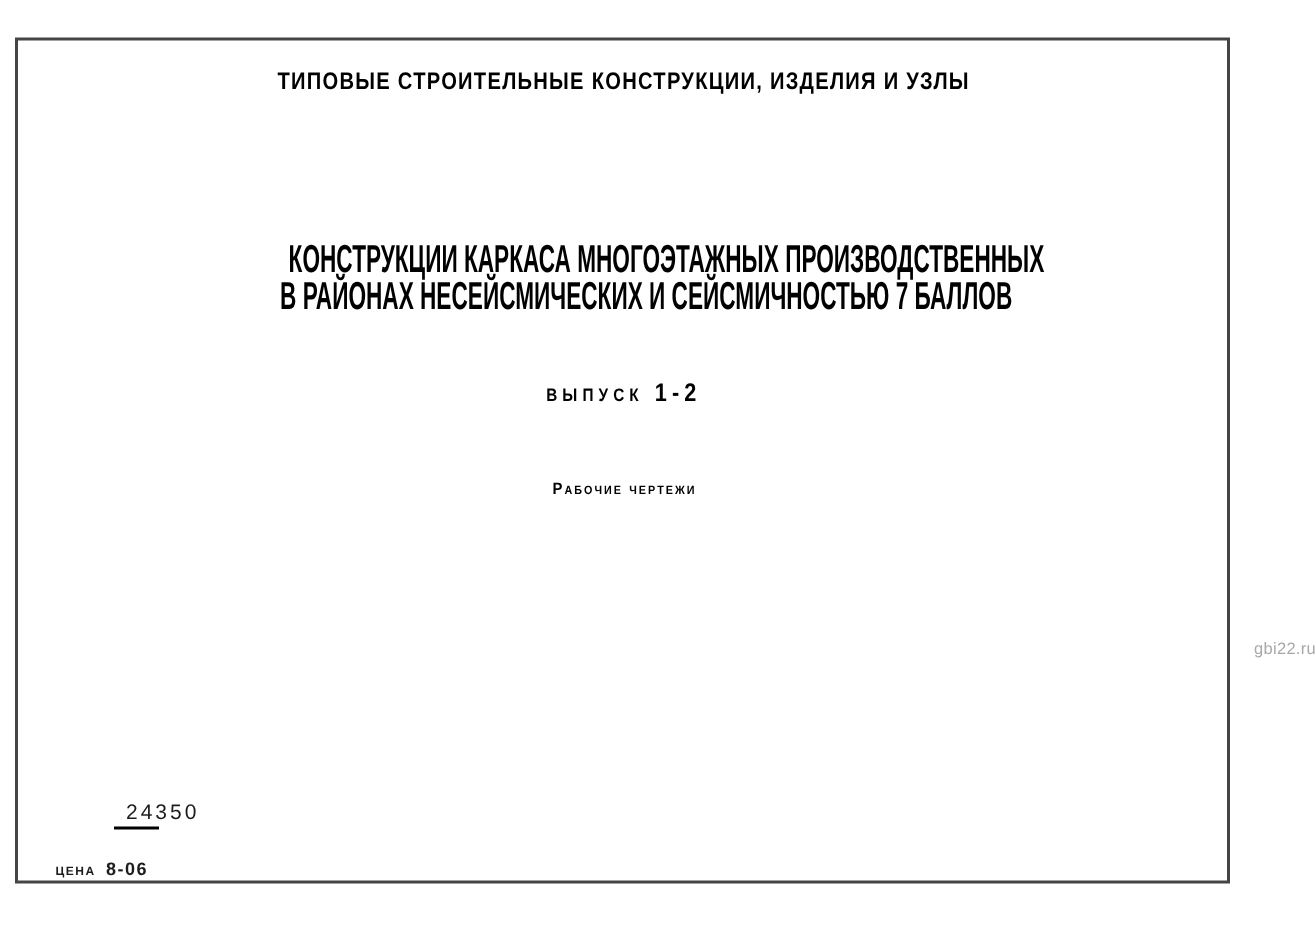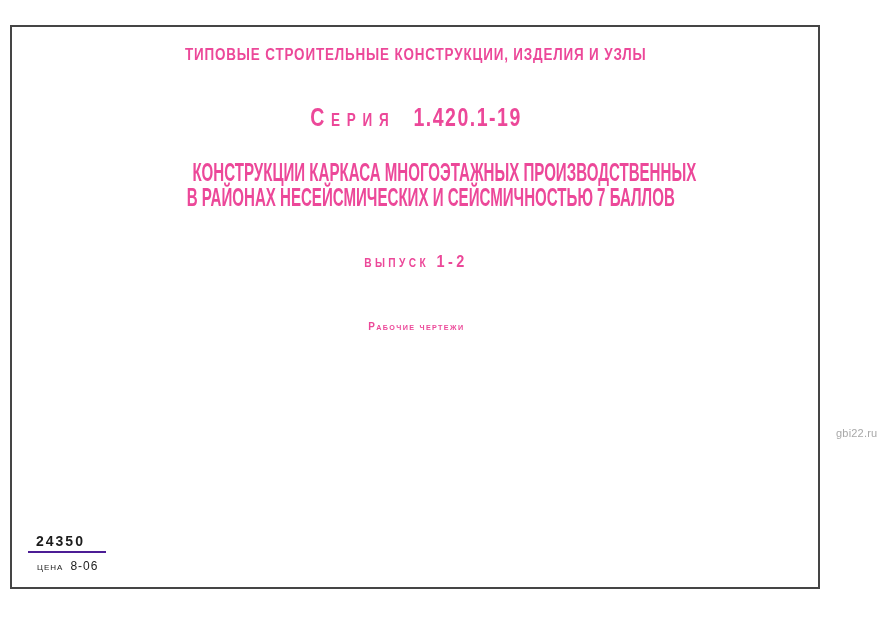--- a/index.html
+++ b/index.html
@@ -21,21 +21,21 @@
     border: 2px solid #454545;
     box-sizing: border-box;
     background: transparent;
   }
   .center-line {
     position: absolute;
     left: 10px;
     width: 812px;
     text-align: center;
     white-space: nowrap;
-    color: #ec4899;
+    color: #000000;
   }
   .squeeze {
     display: inline-block;
     transform-origin: 50% 50%;
     white-space: nowrap;
   }
   
   .sx58 { transform: scaleX(0.58); }
   .sx75 { transform: scaleX(0.75); }
   .sx82 { transform: scaleX(0.82); }
@@ -97,32 +97,33 @@
   }
 
   .stamp {
     position: absolute;
     left: 28px;
     top: 533px;
     width: 78px;
   }
   .stamp-number {
     font-size: 14px;
-    font-weight: 700;
+    font-weight: 400;
     letter-spacing: 2px;
     padding-left: 8px;
     padding-bottom: 2px;
-    border-bottom: 2px solid #4c1d95;
+    border-bottom: 2px solid #000000;
     white-space: nowrap;
+    margin-left: 48px;
   }
   .stamp-price {
-    margin-top: 3px;
+    margin-top: 17px;
     padding-left: 9px;
     white-space: nowrap;
-    font-weight: 400;
+    font-weight: 700;
   }
   .price-label {
     font-variant: small-caps;
     font-size: 11px;
     letter-spacing: 1px;
     margin-right: 7px;
   }
   .price-value {
     font-size: 12px;
     letter-spacing: 1px;
@@ -141,25 +142,20 @@
 <body>
 
 <div class="page">
 
   <div class="frame"></div>
 
   <div class="center-line category-header">
     <span class="squeeze sx84">ТИПОВЫЕ СТРОИТЕЛЬНЫЕ КОНСТРУКЦИИ, ИЗДЕЛИЯ И УЗЛЫ</span>
   </div>
 
-  <div class="center-line series-line">
-    <span class="squeeze sx75">
-      <span class="series-label">Серия</span><span class="series-number">1.420.1-19</span>
-    </span>
-  </div>
 
   <div class="center-line doc-title">
     <div>
       <span class="squeeze sx58">КОНСТРУКЦИИ КАРКАСА МНОГОЭТАЖНЫХ ПРОИЗВОДСТВЕННЫХ</span>
     </div>
     <div>
       <span class="squeeze sx58">В РАЙОНАХ НЕСЕЙСМИЧЕСКИХ И СЕЙСМИЧНОСТЬЮ 7 БАЛЛОВ</span>
     </div>
   </div>
 

